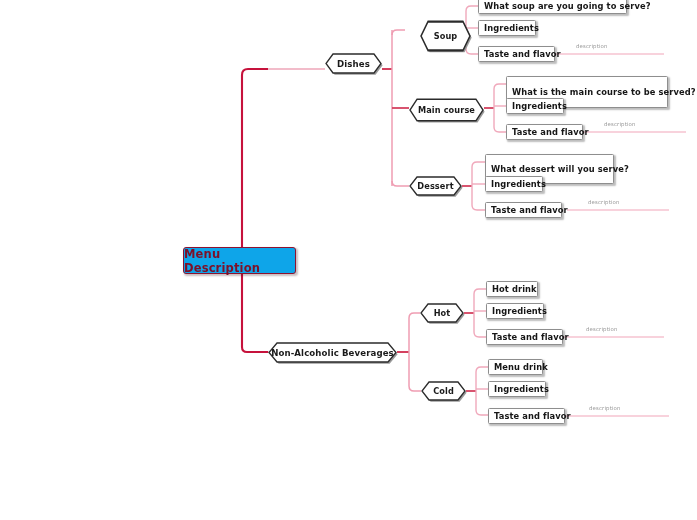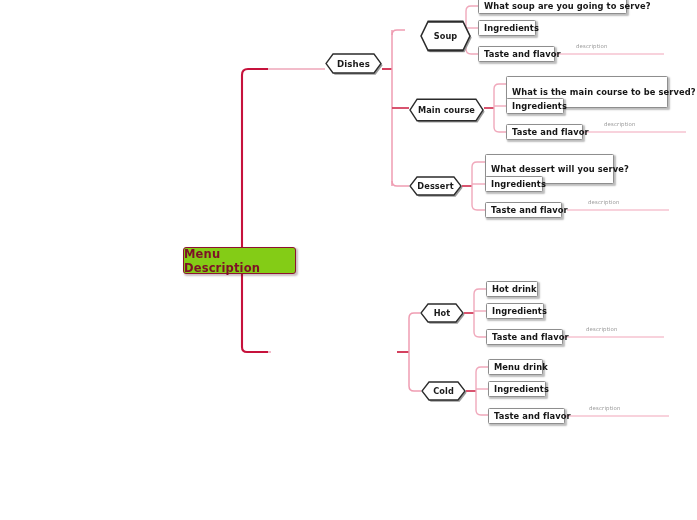--- a/index.html
+++ b/index.html
@@ -20,21 +20,21 @@
     left: 0; top: 0;
     width: 697px;
     height: 520px;
     pointer-events: none;
   }
 
   
   .root-node {
     position: absolute;
     box-sizing: border-box;
-    background: #84cc16;
+    background: #0ea5e9;
     border: 1.6px solid #8d1230;
     border-radius: 3px;
     display: flex;
     align-items: center;
     justify-content: center;
     color: #7d1028;
     font-weight: bold;
     font-size: 11.5px;
     letter-spacing: 0.15px;
     box-shadow: 1.5px 1.5px 2px rgba(60,20,30,0.28);
@@ -170,20 +170,29 @@
   <div class="hex lvl1" style="left:325px; top:53px; width:57px; height:21px;">
     <svg class="hex-shadow" viewBox="0 0 57 21" preserveAspectRatio="none">
       <polygon points="8,1 49,1 56,10.5 49,20 8,20 1,10.5" fill="#9a9a9a" stroke="none"></polygon>
     </svg>
     <svg class="hex-body" viewBox="0 0 57 21" preserveAspectRatio="none">
       <polygon points="8,1 49,1 56,10.5 49,20 8,20 1,10.5" fill="#ffffff" stroke="#2b2b2b" stroke-width="1.3"></polygon>
     </svg>
     <span class="hex-label">Dishes</span>
   </div>
 
+  <div class="hex lvl1" style="left:268px; top:342px; width:129px; height:21px;">
+    <svg class="hex-shadow" viewBox="0 0 129 21" preserveAspectRatio="none">
+      <polygon points="9,1 120,1 128,10.5 120,20 9,20 1,10.5" fill="#9a9a9a" stroke="none"></polygon>
+    </svg>
+    <svg class="hex-body" viewBox="0 0 129 21" preserveAspectRatio="none">
+      <polygon points="9,1 120,1 128,10.5 120,20 9,20 1,10.5" fill="#ffffff" stroke="#2b2b2b" stroke-width="1.3"></polygon>
+    </svg>
+    <span class="hex-label">Non-Alcoholic Beverages</span>
+  </div>
 
   <div class="hex" style="left:420px; top:20px; width:51px; height:32px;">
     <svg class="hex-shadow" viewBox="0 0 51 20" preserveAspectRatio="none">
       <polygon points="8,1 43,1 50,10 43,19 8,19 1,10" fill="#9a9a9a" stroke="none"></polygon>
     </svg>
     <svg class="hex-body" viewBox="0 0 51 20" preserveAspectRatio="none">
       <polygon points="8,1 43,1 50,10 43,19 8,19 1,10" fill="#ffffff" stroke="#2b2b2b" stroke-width="1.3"></polygon>
     </svg>
     <span class="hex-label">Soup</span>
   </div>

